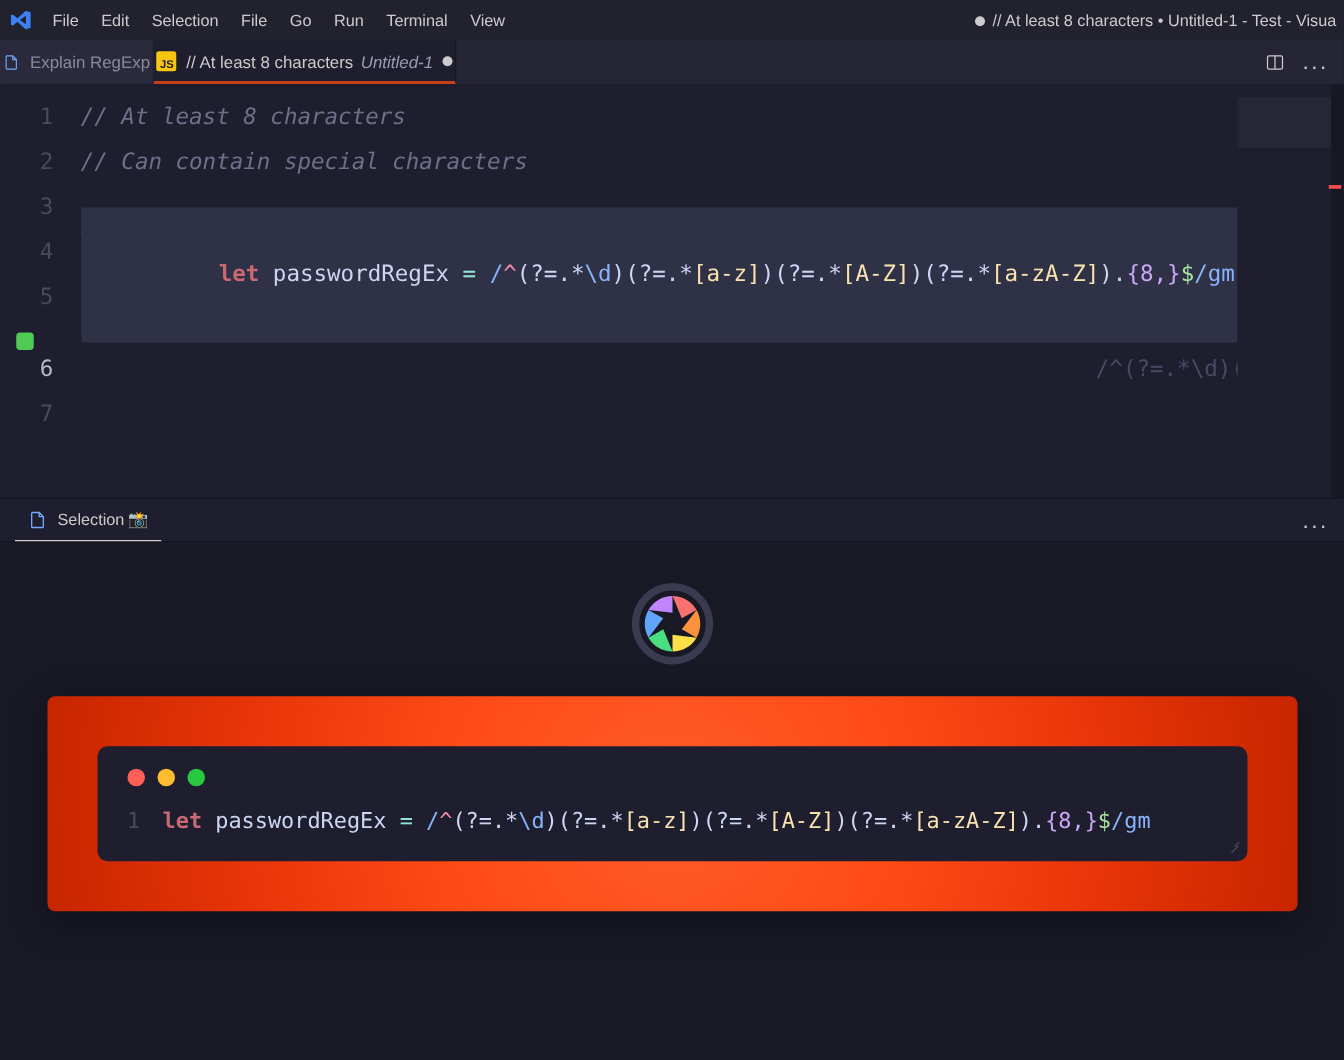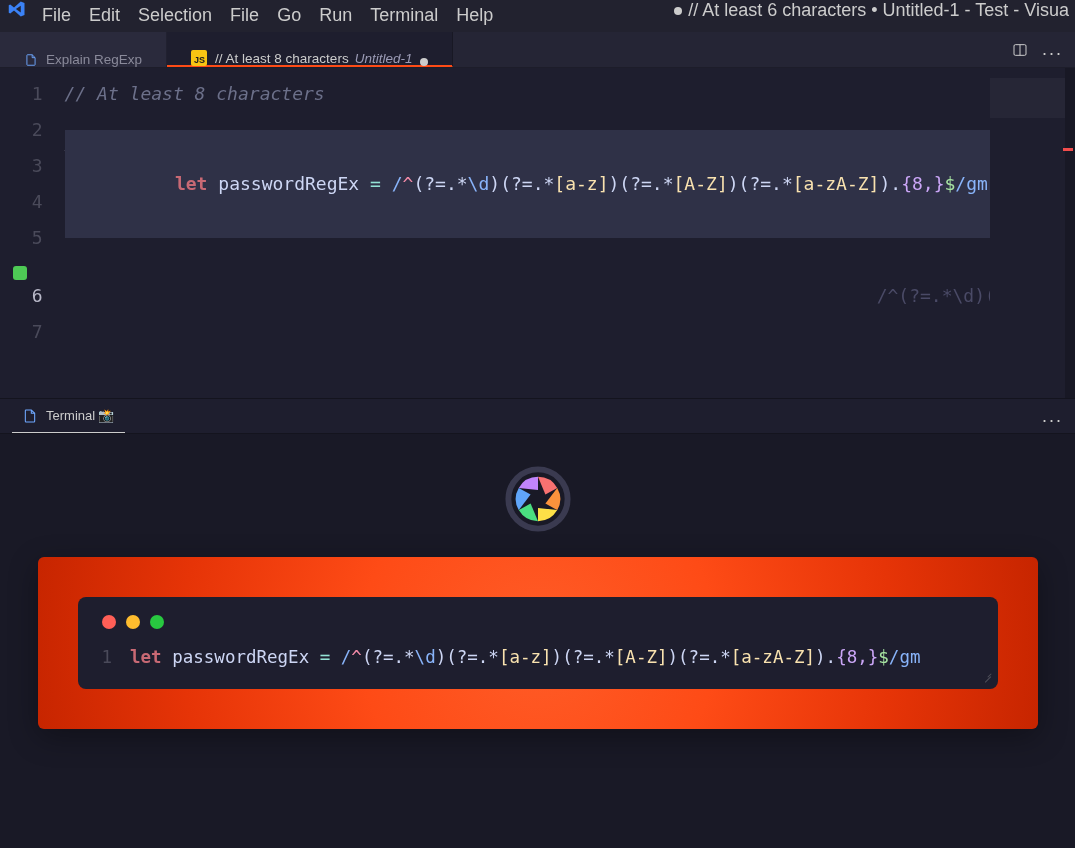--- a/index.html
+++ b/index.html
@@ -27,30 +27,30 @@
     --accent:#fe4b16;
     --selection:#2f3147;
     --green:#a6e3a1;
     --js-badge:#f9c513;
   }
   *{box-sizing:border-box;}
   html,body{margin:0;padding:0;width:1075px;height:848px;overflow:hidden;font-family:"Segoe UI",Arial,sans-serif;font-size:13px;color:var(--text);background:var(--bg);}
   .root{display:flex;flex-direction:column;width:100%;height:100%;}
 
   
-  .titlebar{display:flex;align-items:flex-start;height:32px;background:var(--titlebar);font-size:18px;}
+  .titlebar{display:flex;align-items:center;height:32px;background:var(--titlebar);font-size:13px;}
   .titlebar .logo{width:34px;display:flex;align-items:center;justify-content:center;}
   .menubar{display:flex;gap:2px;}
   .menubar .menu-item{padding:5px 8px;border-radius:4px;cursor:default;}
   .title-center{flex:1;text-align:right;color:var(--text);padding-right:6px;overflow:hidden;white-space:nowrap;}
   .title-center .dot{display:inline-block;width:8px;height:8px;border-radius:50%;background:var(--text);margin-right:6px;vertical-align:middle;}
 
   
   .tabbar{display:flex;align-items:stretch;height:36px;background:var(--tabbar);border-bottom:1px solid #00000033;}
-  .tab{display:flex;align-items:flex-end;gap:8px;padding:0 24px;background:var(--tab-inactive);color:var(--text-dim);font-size:13.5px;border-right:1px solid #00000033;cursor:pointer;white-space:nowrap;}
+  .tab{display:flex;align-items:center;gap:8px;padding:0 2px;background:var(--tab-inactive);color:var(--text-dim);font-size:13.5px;border-right:1px solid #00000033;cursor:pointer;white-space:nowrap;}
   .tab.active{background:var(--tab-active);color:var(--text);border-bottom:1px solid var(--accent);box-shadow:inset 0 -1px 0 var(--accent);}
   .tab .file-icon{width:14px;height:14px;}
   .tab .close-dot{width:8px;height:8px;border-radius:50%;background:#7a7a8a;}
   .tab.active .close-dot{background:var(--text);}
   .tab .desc{color:#8f8faa;font-style:italic;margin-left:-2px;}
   .tab.active .desc{color:#9b9bb5;}
   .tabbar-spacer{flex:1;}
   .tab-actions{display:flex;align-items:center;gap:14px;padding:0 12px;}
   .tab-actions svg{width:16px;height:16px;}
 
@@ -124,24 +124,24 @@
         </svg>
     </div>
     <div class="menubar">
       <div class="menu-item">File</div>
       <div class="menu-item">Edit</div>
       <div class="menu-item">Selection</div>
       <div class="menu-item">File</div>
       <div class="menu-item">Go</div>
       <div class="menu-item">Run</div>
       <div class="menu-item">Terminal</div>
-      <div class="menu-item">Help</div>
+      <div class="menu-item">View</div>
     </div>
     <div class="title-center">
-      <span class="dot"></span><span>// At least 6 characters • Untitled-1 - Test - Visua</span>
+      <span class="dot"></span><span>// At least 8 characters • Untitled-1 - Test - Visua</span>
     </div>
   </div>
 
   <div class="tabbar">
     <div class="tab">
       <svg class="file-icon file-icon-blue" viewBox="0 0 24 24" stroke-width="1.6">
           <path d="M14 3H6a1 1 0 0 0-1 1v16a1 1 0 0 0 1 1h12a1 1 0 0 0 1-1V8z"></path>
           <path d="M14 3v5h5"></path>
         </svg>
       <span>Explain RegExp</span>
@@ -170,20 +170,21 @@
       <div>3</div>
       <div>4</div>
       <div>5</div>
       <div style="height:22px;"></div>
       <div style="color:#b8b8c8;">6</div>
       <div>7</div>
       <span class="marker"></span>
     </div>
     <div class="code">
       <div class="line"><span class="comment">// At least 8 characters</span></div>
+      <div class="line"><span class="comment">// Can contain special characters</span></div>
       <div class="line"></div>
       <div class="codelens">Test Regex...</div>
       <div class="line">
         <span class="sel-bg">
           <span class="kw">let</span> <span class="ident">passwordRegEx</span> <span class="op">=</span> <span class="slash">/</span><span class="anchor">^</span><span class="rbody">(?=.*</span><span class="resc">\d</span><span class="rbody">)</span><span class="rbody">(?=.*</span><span class="rclass">[a-z]</span><span class="rbody">)</span><span class="rbody">(?=.*</span><span class="rclass">[A-Z]</span><span class="rbody">)</span><span class="rbody">(?=.*</span><span class="rclass">[a-zA-Z]</span><span class="rbody">).</span><span class="rquant">{8,}</span><span class="rdollar">$</span><span class="slash">/</span><span class="rflags">gm</span>
         </span>
       </div>
       <div class="line"></div>
       <span class="ghost-right">/^(?=.*\d)(</span>
     </div>
@@ -194,21 +195,21 @@
       <div class="err"></div>
     </div>
   </div>
 
   <div class="panel-tabs">
     <div class="panel-tab">
       <svg class="file-icon-blue" viewBox="0 0 24 24" fill="none" stroke="#6fa8ff" stroke-width="1.6">
           <path d="M14 3H6a1 1 0 0 0-1 1v16a1 1 0 0 0 1 1h12a1 1 0 0 0 1-1V8z"></path>
           <path d="M14 3v5h5"></path>
         </svg>
-      <span>Terminal 📸</span>
+      <span>Selection 📸</span>
     </div>
     <div class="spacer"></div>
     <span class="dots">...</span>
   </div>
 
   <div class="panel-body">
     <div class="aperture">
       <svg width="74" height="74" viewBox="0 0 100 100">
         <circle cx="50" cy="50" r="40" fill="none" stroke="#3a3a50" stroke-width="8"></circle>
         <g transform="translate(50,50)">

